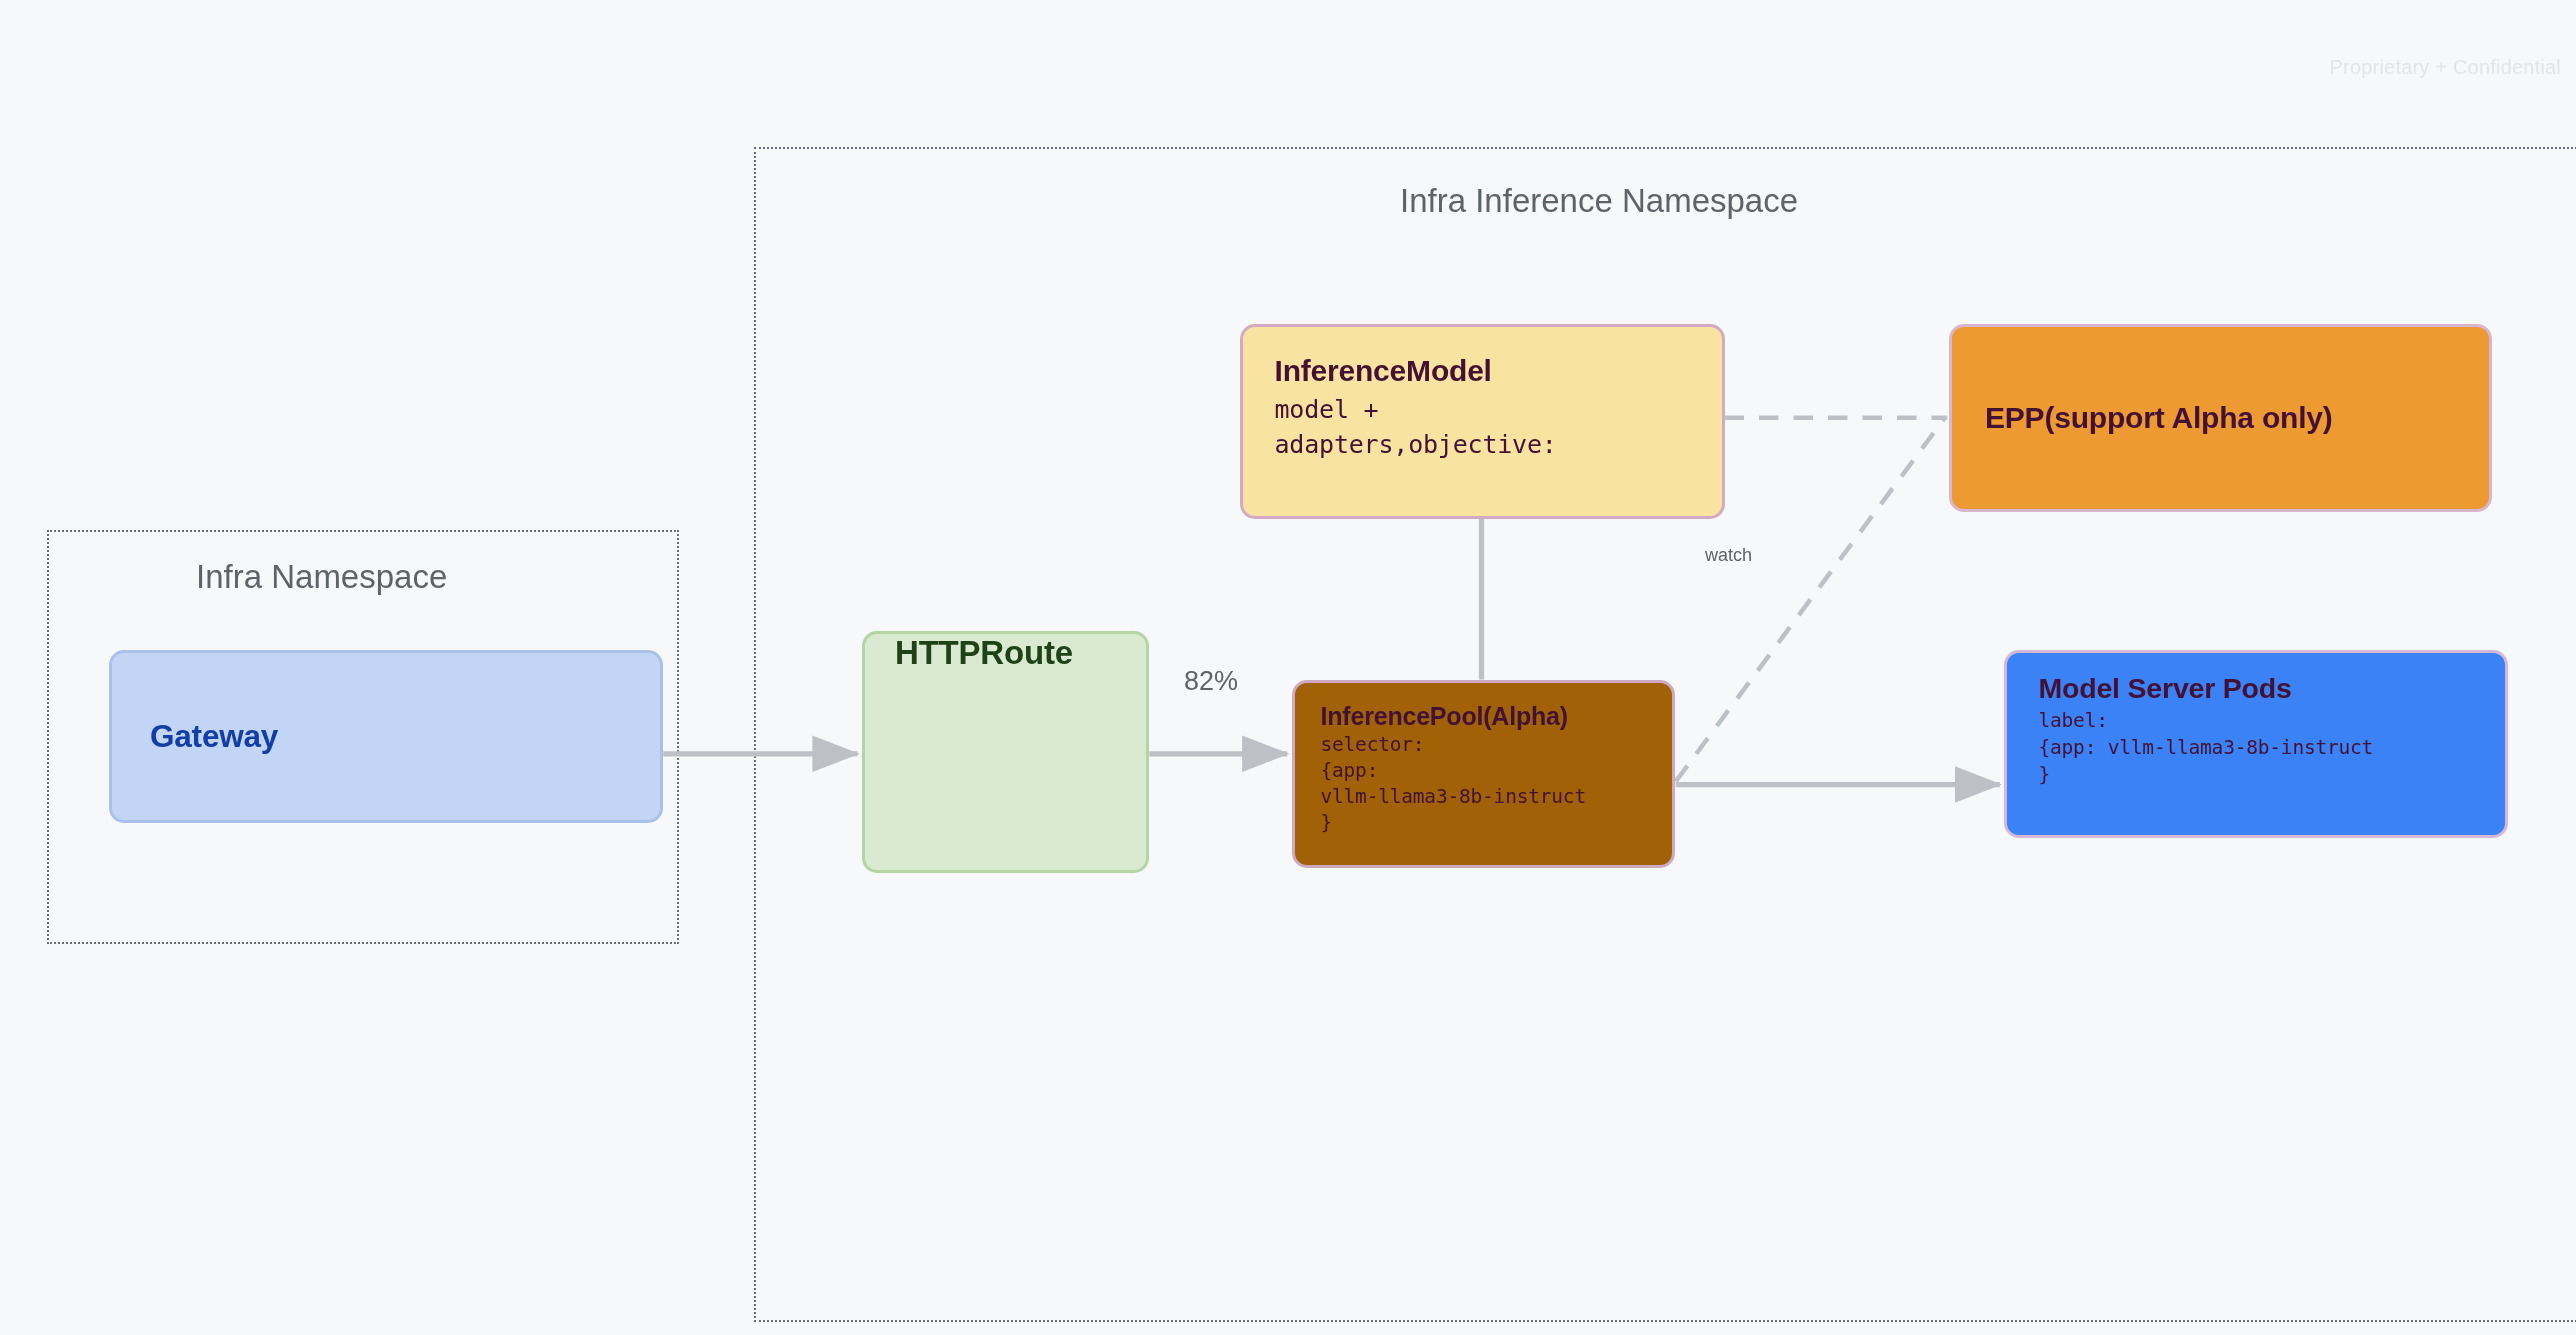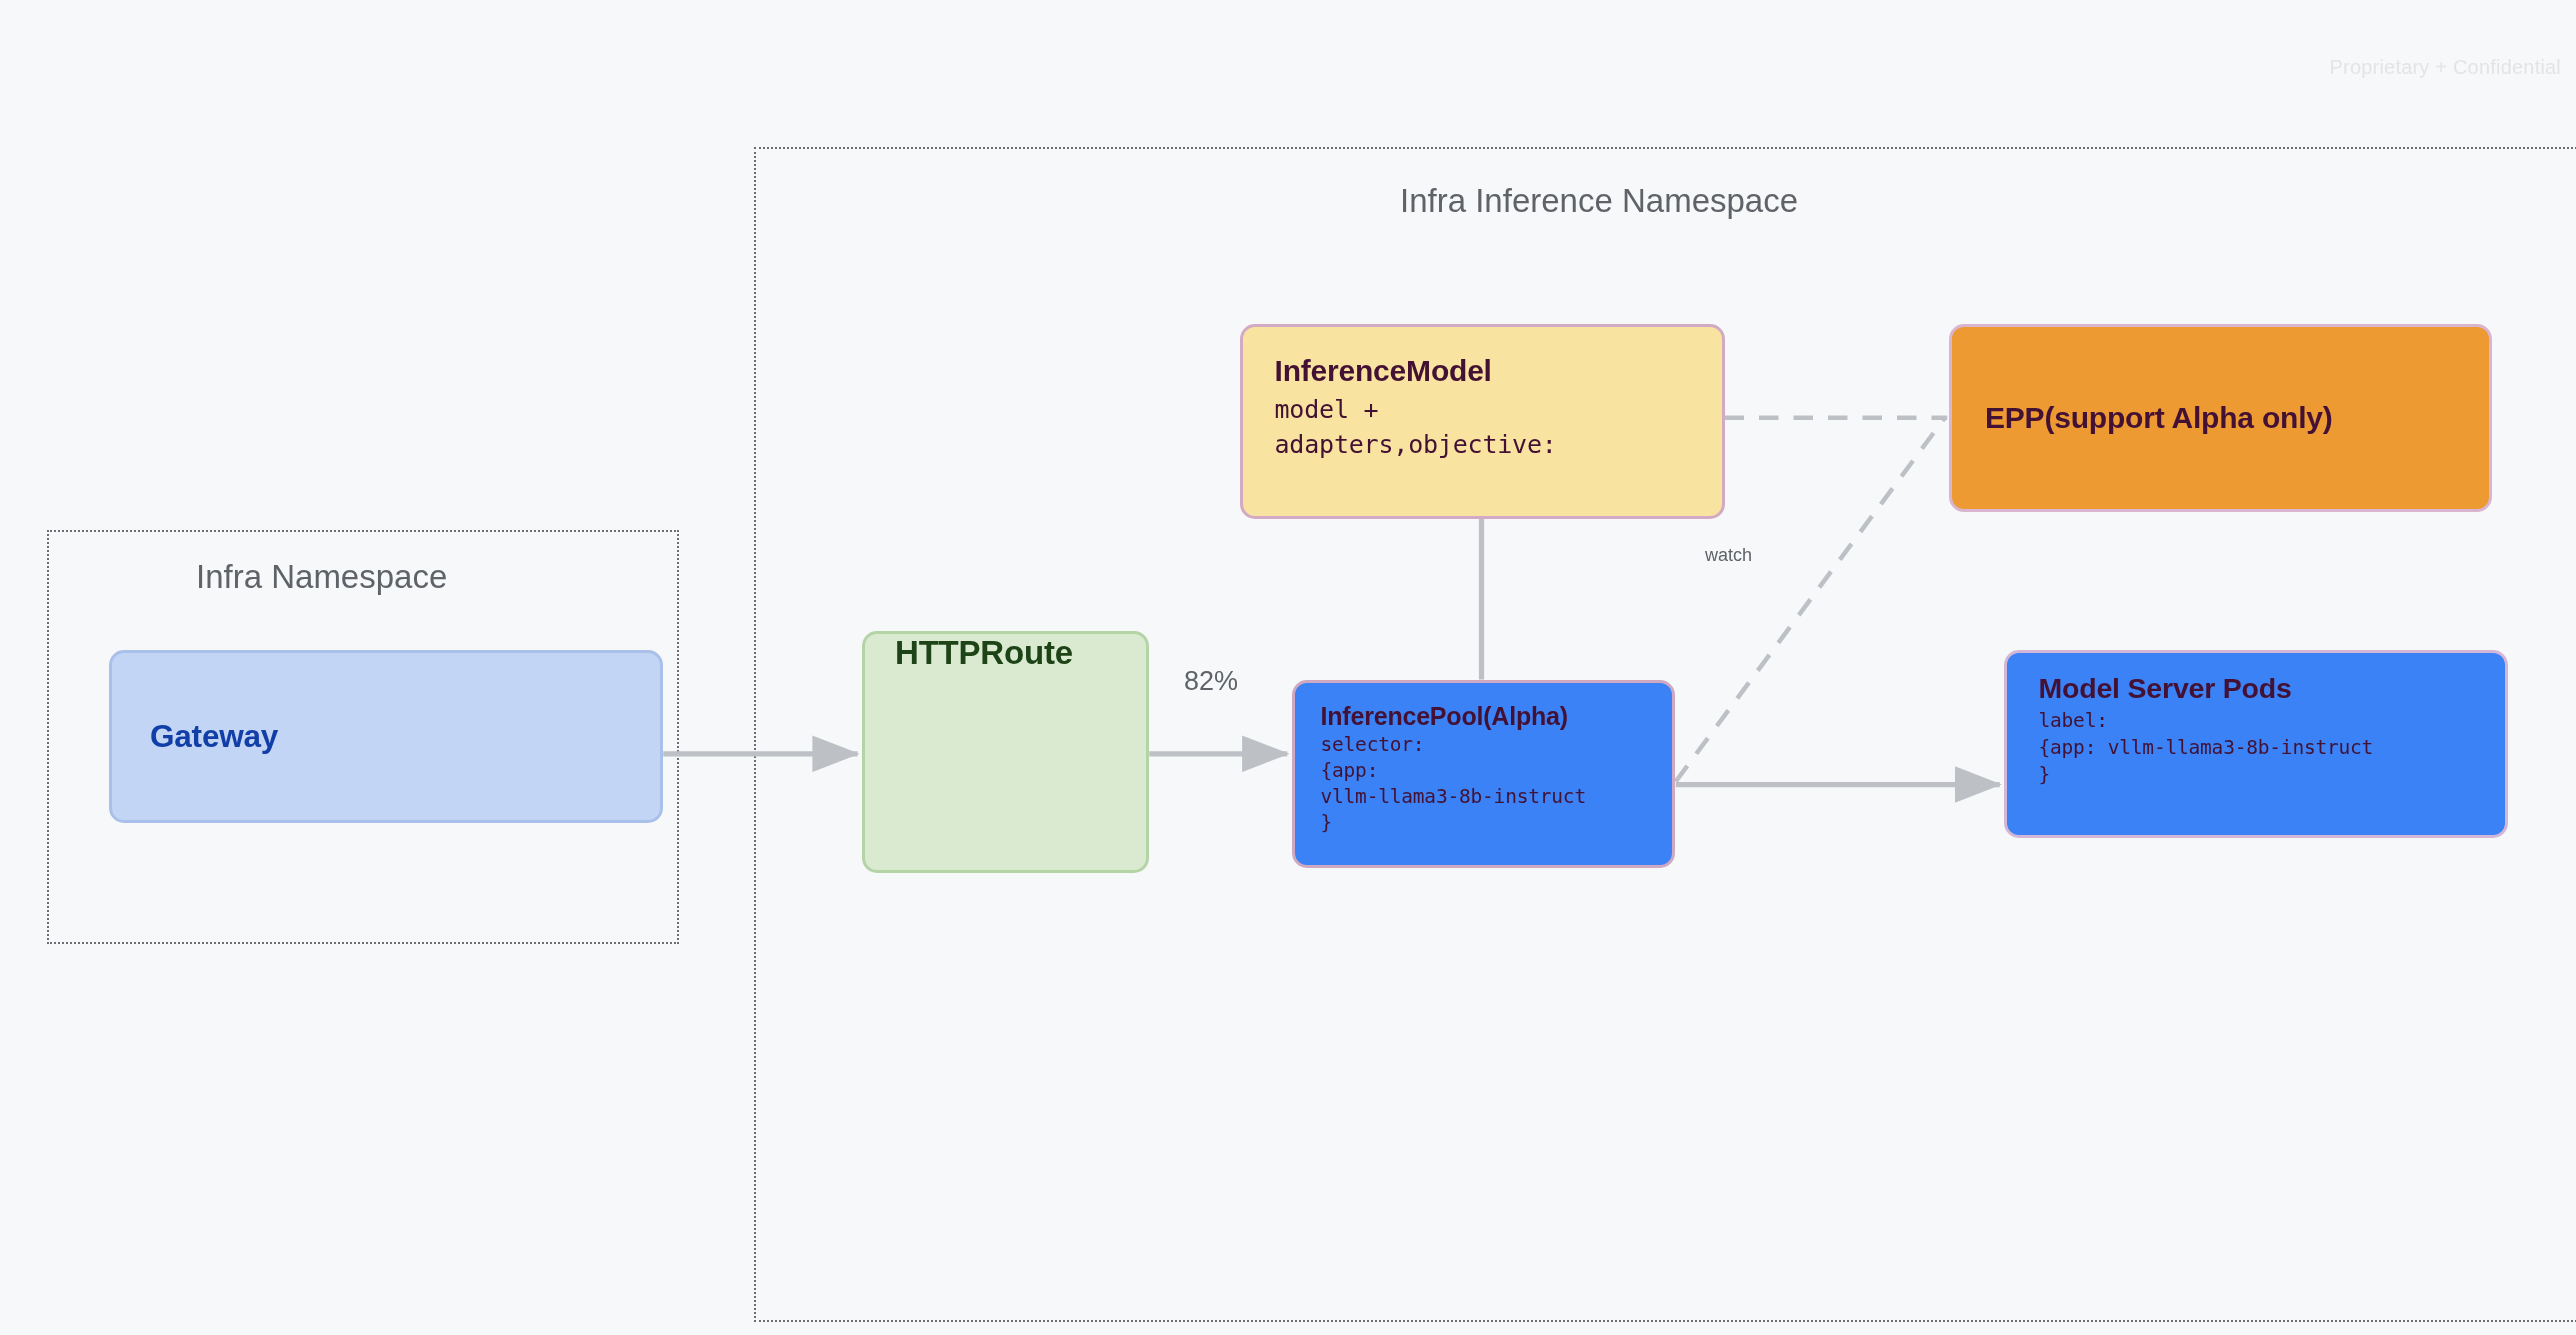--- a/index.html
+++ b/index.html
@@ -116,21 +116,21 @@
     color: #431133;
     font-size: 25px;
     line-height: 1.4;
     margin-top: 6px;
   }
 
   
   #inferencepool {
     left: 1292px; top: 680px;
     width: 383px; height: 188px;
-    background: #3b82f6;
+    background: #a16207;
     border-color: #CFA8C2;
     padding: 19.5px 0 0 25.5px;
   }
   #inferencepool .title {
     color: #431133;
     font-size: 25px;
     line-height: 1.05;
   }
   #inferencepool .body {
     color: #431133;

